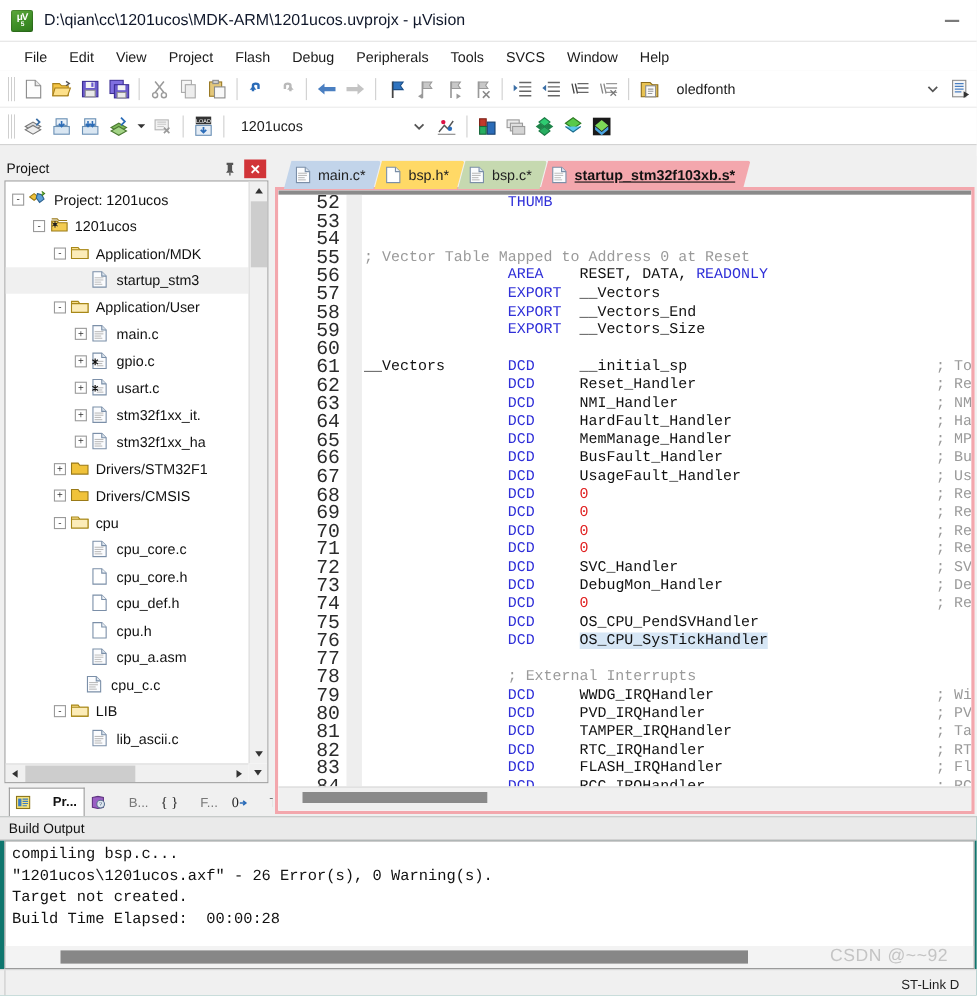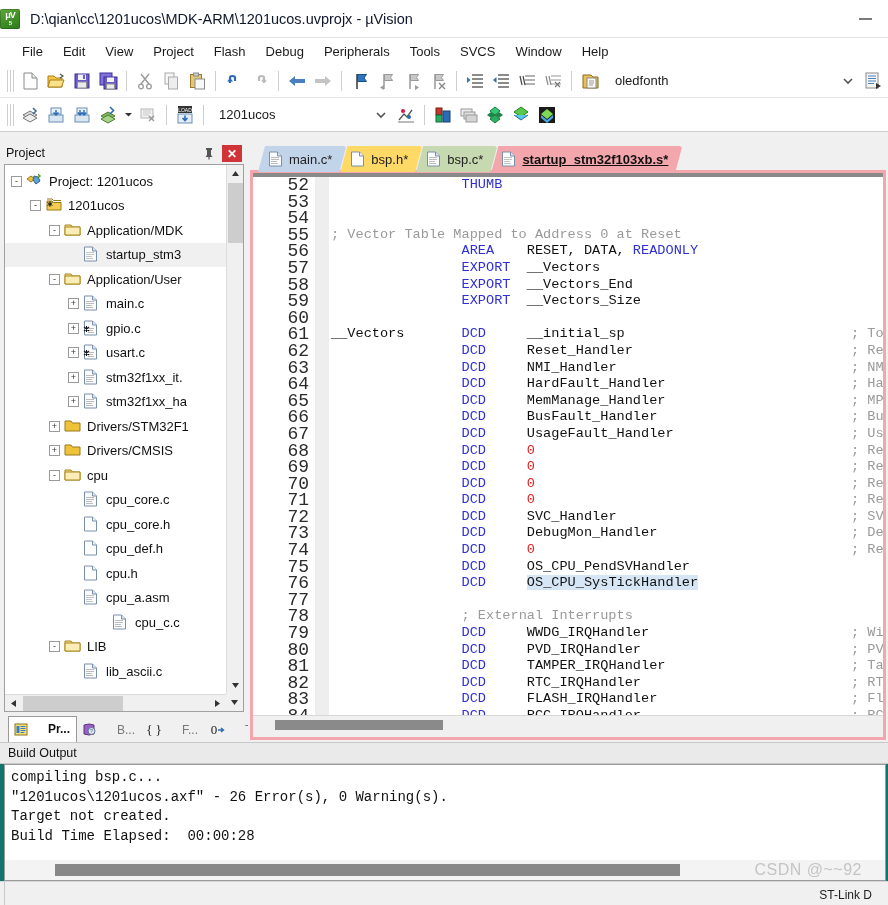--- a/index.html
+++ b/index.html
@@ -3,21 +3,21 @@
 <meta charset="utf-8">
 <style>
   * { box-sizing: border-box; margin:0; padding:0; }
   html,body { width:888px; height:905px; overflow:hidden; background:#fff; }
   body { font-family:"Liberation Sans", sans-serif; font-size:12px; color:#111; }
 
   #app { position:relative; width:888px; height:905px; background:#f0f0f0; }
 
   
   .titlebar { height:38px; background:#fff; border-bottom:1px solid #e3e3e3;
-              display:flex; align-items:center; position:relative; }
+              display:flex; align-items:center; padding-left:10px; position:relative; }
   .app-icon { width:20px; height:20px; border-radius:2px;
               background:linear-gradient(155deg,#5da83c 0%,#3e8f26 55%,#2f7a1c 100%);
               color:#fff; font-size:9px; font-weight:bold; display:flex;
               align-items:center; justify-content:center; line-height:1;
               box-shadow:inset 0 0 0 1px rgba(0,0,0,.18); flex-direction:column; }
   .app-icon span { font-size:9px; letter-spacing:-1px; }
   .title-text { margin-left:10px; font-size:14.5px; color:#0f172a; white-space:nowrap; }
   .win-btns { position:absolute; right:0; top:0; height:38px; display:flex; }
   .win-btn { width:46px; height:38px; display:flex; align-items:center; justify-content:center; }
   .win-btn .bar { width:13px; height:2px; background:#7a7a7a; }
@@ -691,21 +691,21 @@
                   <path d="M9.5 1v4h4" fill="#dbe5ef" stroke="#7b8fa8"></path>
                   <g fill="#c4c4c4">
                     <rect x="3" y="6" width="8" height="1"></rect>
                     <rect x="3" y="8" width="8" height="1"></rect>
                     <rect x="3" y="10" width="6" height="1"></rect>
                     <rect x="3" y="12" width="7" height="1"></rect>
                   </g>
                 </svg></span>
               <span class="tlabel">cpu_a.asm</span>
             </div>
-            <div class="tnode" style="padding-left: 92px;">
+            <div class="tnode" style="padding-left: 58px;">
               <span class="exp none"></span>
               <span class="ico"><svg width="15" height="16" viewBox="0 0 15 16">
                   <path d="M1.5 1h8l4 4v10h-12z" fill="#fbfcfe" stroke="#7b8fa8"></path>
                   <path d="M9.5 1v4h4" fill="#dbe5ef" stroke="#7b8fa8"></path>
                   <g fill="#bcbcbc">
                     <rect x="3" y="6" width="8" height="1"></rect>
                     <rect x="3" y="8" width="8" height="1"></rect>
                     <rect x="3" y="10" width="6" height="1"></rect>
                     <rect x="3" y="12" width="7" height="1"></rect>
                   </g>

